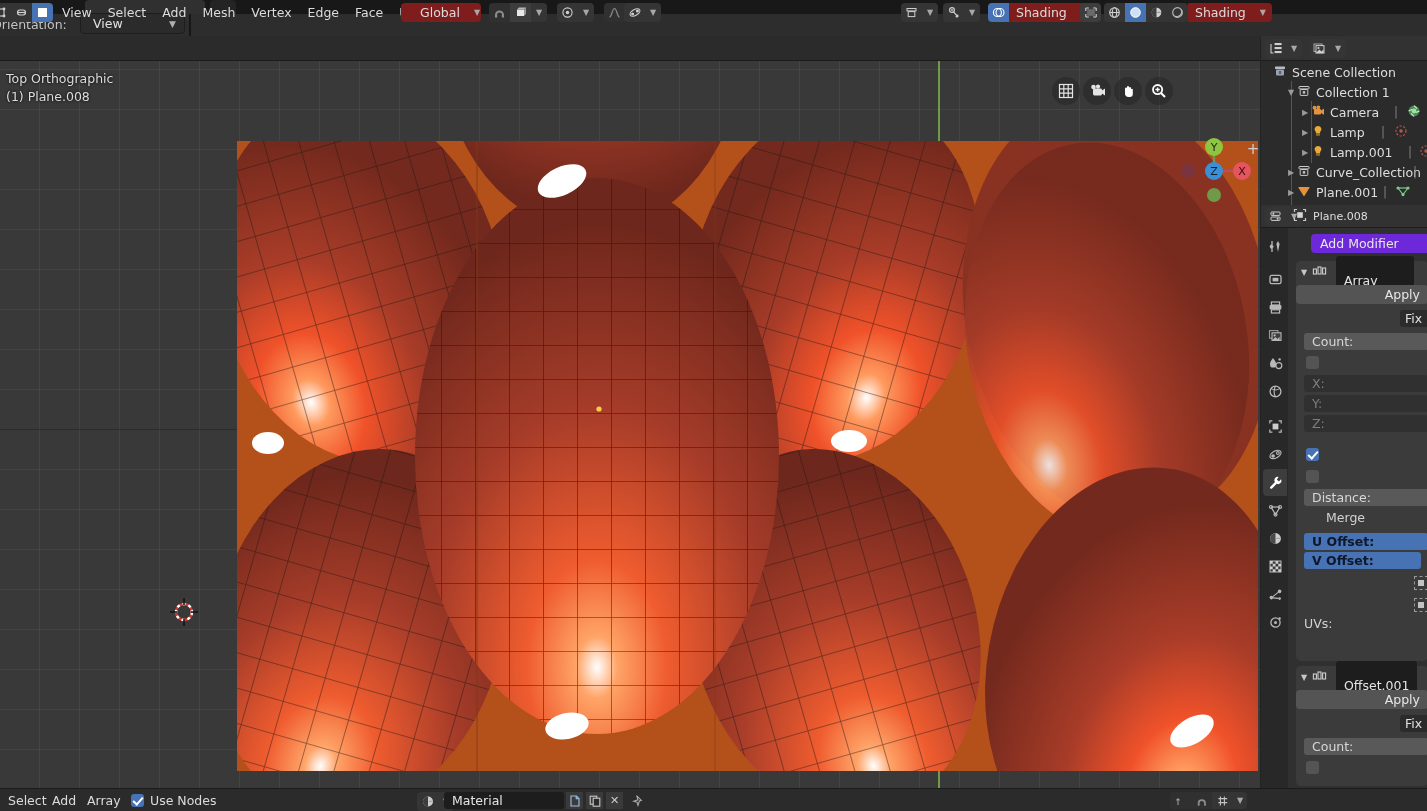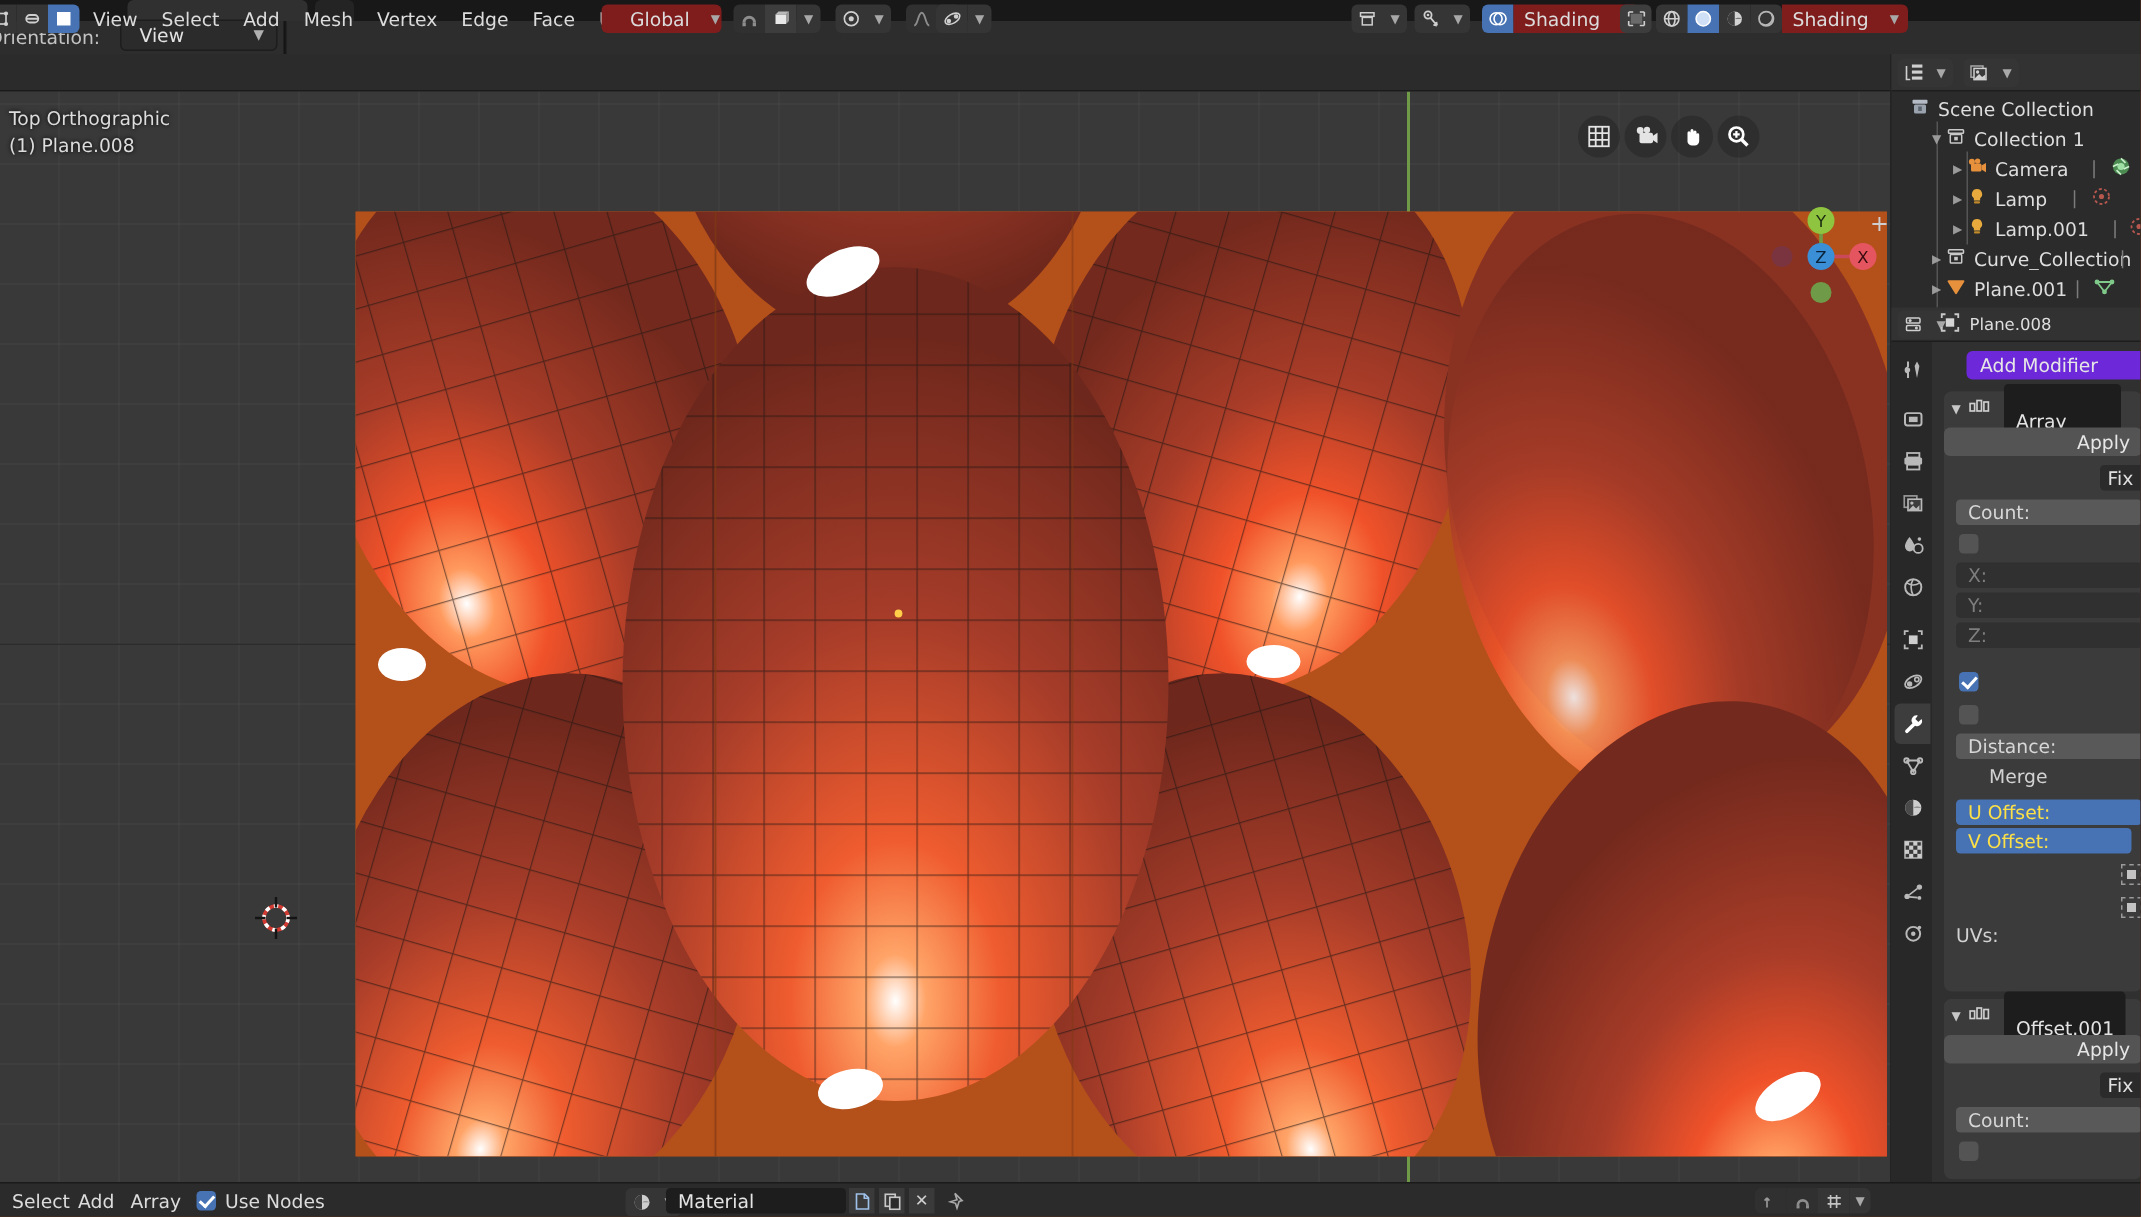--- a/index.html
+++ b/index.html
@@ -113,21 +113,21 @@
     padding:16px 8px;font-size:12.5px;color:#e4e4e4;min-width:78px;
   }
   .prow{position:relative;height:20px;display:flex;align-items:center;font-size:12.5px;color:#d2d2d2;padding-left:8px;}
   .prow .lab{white-space:nowrap;}
   .field{
     position:absolute;height:17px;border-radius:3px;display:flex;align-items:center;
     font-size:12.5px;color:#d7d7d7;padding-left:8px;
   }
   .field.lightfill{background:#595959;}
   .field.darkfill{background:#303030;color:#7e7e7e;}
-  .field.blue{background:#4772b3;color:#fde047;}
+  .field.blue{background:#4772b3;color:#0f172a;font-weight:bold;}
   .chk{
     position:absolute;width:13px;height:13px;border-radius:3px;background:#545454;
   }
   .chk.on{background:#4772b3;}
   .chk.on:after{
     content:"";position:absolute;left:4px;top:1px;width:4px;height:8px;
     border:solid #fff;border-width:0 2px 2px 0;transform:rotate(42deg);
   }
   .capbox{position:absolute;width:14px;height:14px;border:1px dashed #9a9a9a;}
   .capbox:after{content:"";position:absolute;left:3px;top:3px;right:3px;bottom:3px;background:#c3c3c3;}

